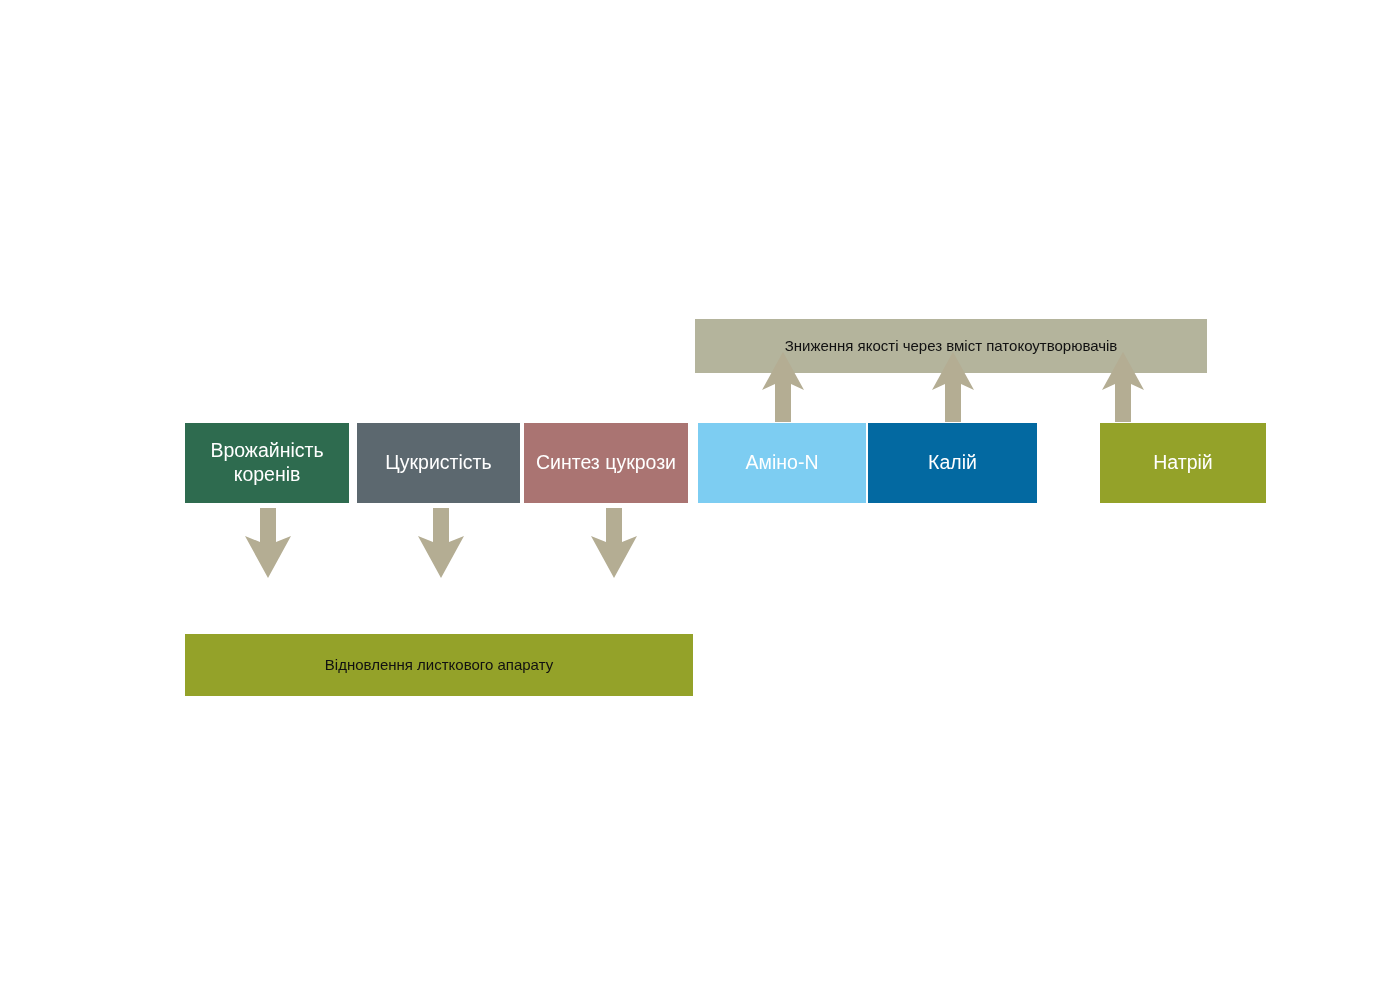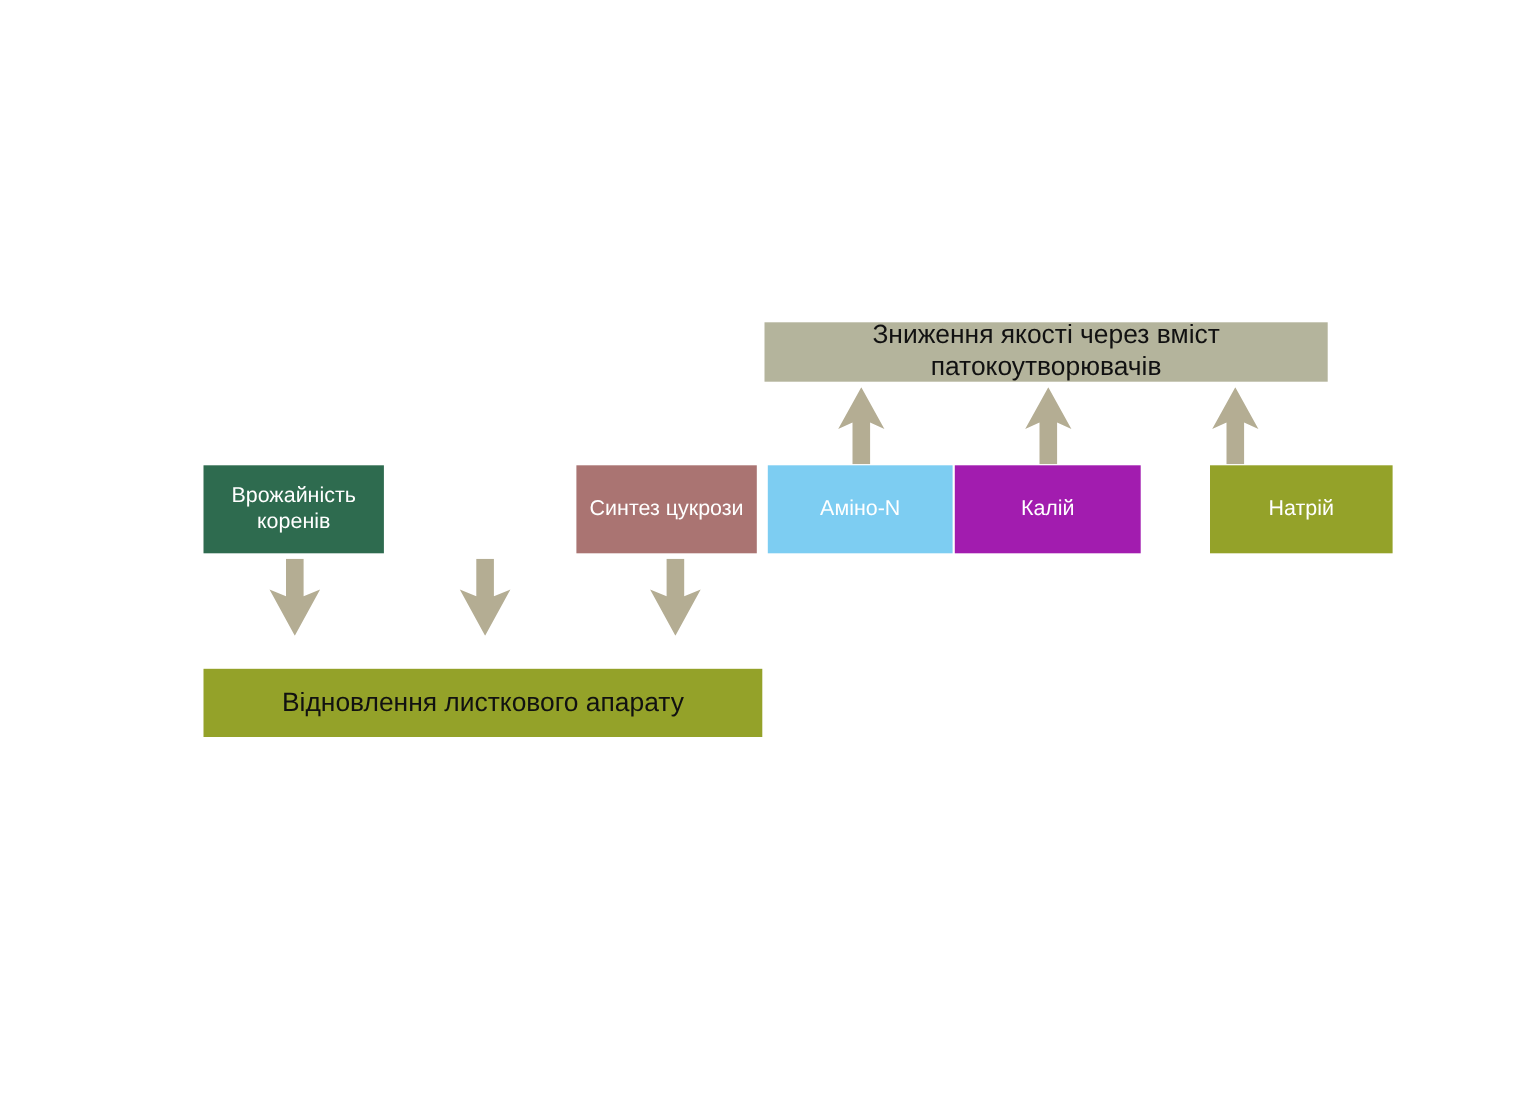--- a/index.html
+++ b/index.html
@@ -39,23 +39,24 @@
   .node.light-text { color: #ffffff; }
 
   
   .banner {
     position: absolute;
     box-sizing: border-box;
     display: flex;
     align-items: center;
     justify-content: center;
     text-align: center;
-    font-size: 24px;
+    font-size: 15px;
     color: #111111;
     line-height: 1.2;
+    margin-top: 26px;
   }
 
   
   #top-banner {
     left: 695px;
     top: 293px;
     width: 512px;
     height: 54px;
     background: #B4B49C;
   }
@@ -112,26 +113,27 @@
     </svg>
   </div>
   <div class="arrow" id="arrow-up-c">
     <svg width="46" height="70" viewBox="0 0 46 70">
       <path d="M23 0 L44 38 L31 32 L31 70 L15 70 L15 32 L2 38 Z" fill="#B4AD93"></path>
     </svg>
   </div>
 
   <div class="node light-text" id="node-0" style="background: rgb(46, 107, 79); color: rgb(255, 255, 255);">Врожайність коренів</div>
 
+  <div class="node light-text" id="node-1" style="background: rgb(92, 104, 111); color: rgb(255, 255, 255);">Цукристість</div>
 
   <div class="node light-text" id="node-2" style="background: rgb(170, 116, 114); color: rgb(255, 255, 255);">Синтез цукрози</div>
 
   <div class="node light-text" id="node-3" style="background: rgb(125, 205, 242); color: rgb(255, 255, 255);">Аміно-N</div>
 
-  <div class="node light-text" id="node-4" style="background: #a21caf; color: rgb(255, 255, 255);">Калій</div>
+  <div class="node light-text" id="node-4" style="background: #0369a1; color: rgb(255, 255, 255);">Калій</div>
 
   <div class="node light-text" id="node-5" style="background: rgb(148, 162, 41); color: rgb(255, 255, 255);">Натрій</div>
 
   <div class="arrow" id="arrow-down-a">
     <svg width="52" height="70" viewBox="0 0 52 70">
       <path d="M26 70 L3 28 L18 34 L18 0 L34 0 L34 34 L49 28 Z" fill="#B4AD93"></path>
     </svg>
   </div>
   <div class="arrow" id="arrow-down-b">
     <svg width="52" height="70" viewBox="0 0 52 70">

